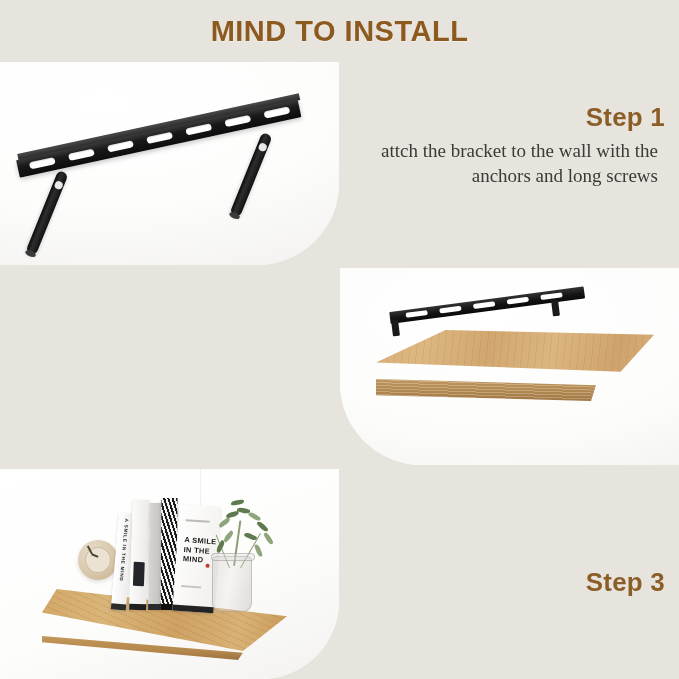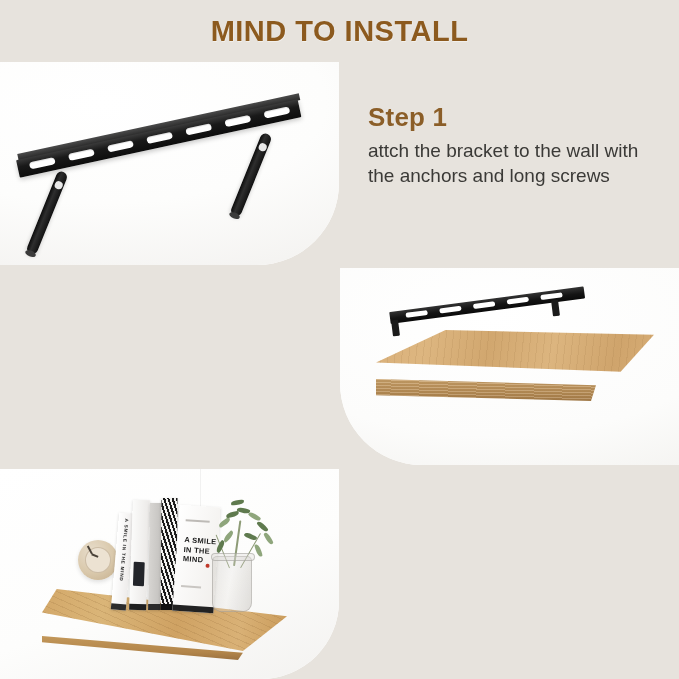--- a/index.html
+++ b/index.html
@@ -46,39 +46,40 @@
   
   .photo {
     background: #ffffff;
     overflow: hidden;
   }
   .photo-1 { left: 0px;   top: 0px;   width: 339px; height: 203px; border-bottom-right-radius: 82px; }
   .photo-2 { left: 340px; top: 206px; width: 339px; height: 197px; border-bottom-left-radius: 82px; }
   .photo-3 { left: 0px;   top: 407px; width: 339px; height: 210px; border-bottom-right-radius: 78px; }
 
   
-  .textcell { padding: 0 14px; }
+  .textcell { padding: 0 14px; text-align: right; }
   .text-1 { left: 340px; top: 0px;   width: 339px; height: 203px; padding-left: 28px; padding-top: 40px; }
   .text-2 { left: 0px;   top: 206px; width: 339px; height: 197px; padding-left: 34px; padding-top: 36px; }
   .text-3 { left: 340px; top: 407px; width: 339px; height: 210px; padding-left: 28px; padding-top: 98px; }
 
   .step-head {
     font-size: 26px;
     font-weight: bold;
     color: #8b5e28;
     letter-spacing: 0.2px;
     margin-bottom: 5px;
     text-shadow: 0.4px 0.4px 0 rgba(255,255,255,0.4);
   }
   .step-body {
     font-size: 19px;
     line-height: 1.32;
     color: #3b3a37;
     max-width: 290px;
     font-weight: 400;
+    font-family: Liberation Serif, serif;
   }
 
   
   .scene { position: absolute; inset: 0; }
 
   .wall-soft {
     position: absolute;
     inset: 0;
     background:
       radial-gradient(120% 90% at 30% 20%, #ffffff 0%, #fdfdfc 55%, #f4f3f1 100%);
@@ -403,20 +404,21 @@
       <div class="room-corner"></div>
       <div class="shelf3">
         <div class="shelf3-top"></div>
         <div class="shelf3-grain"></div>
         <div class="shelf3-edge"></div>
       </div>
     </div>
   </div>
 
   <div class="cell textcell text-3">
+    <div class="step-head">Step 3</div>
   </div>
 
 </div>
 
 <div class="clock">
   <div class="clock-face"></div>
   <div class="clock-h1"></div>
   <div class="clock-h2"></div>
 </div>
 

